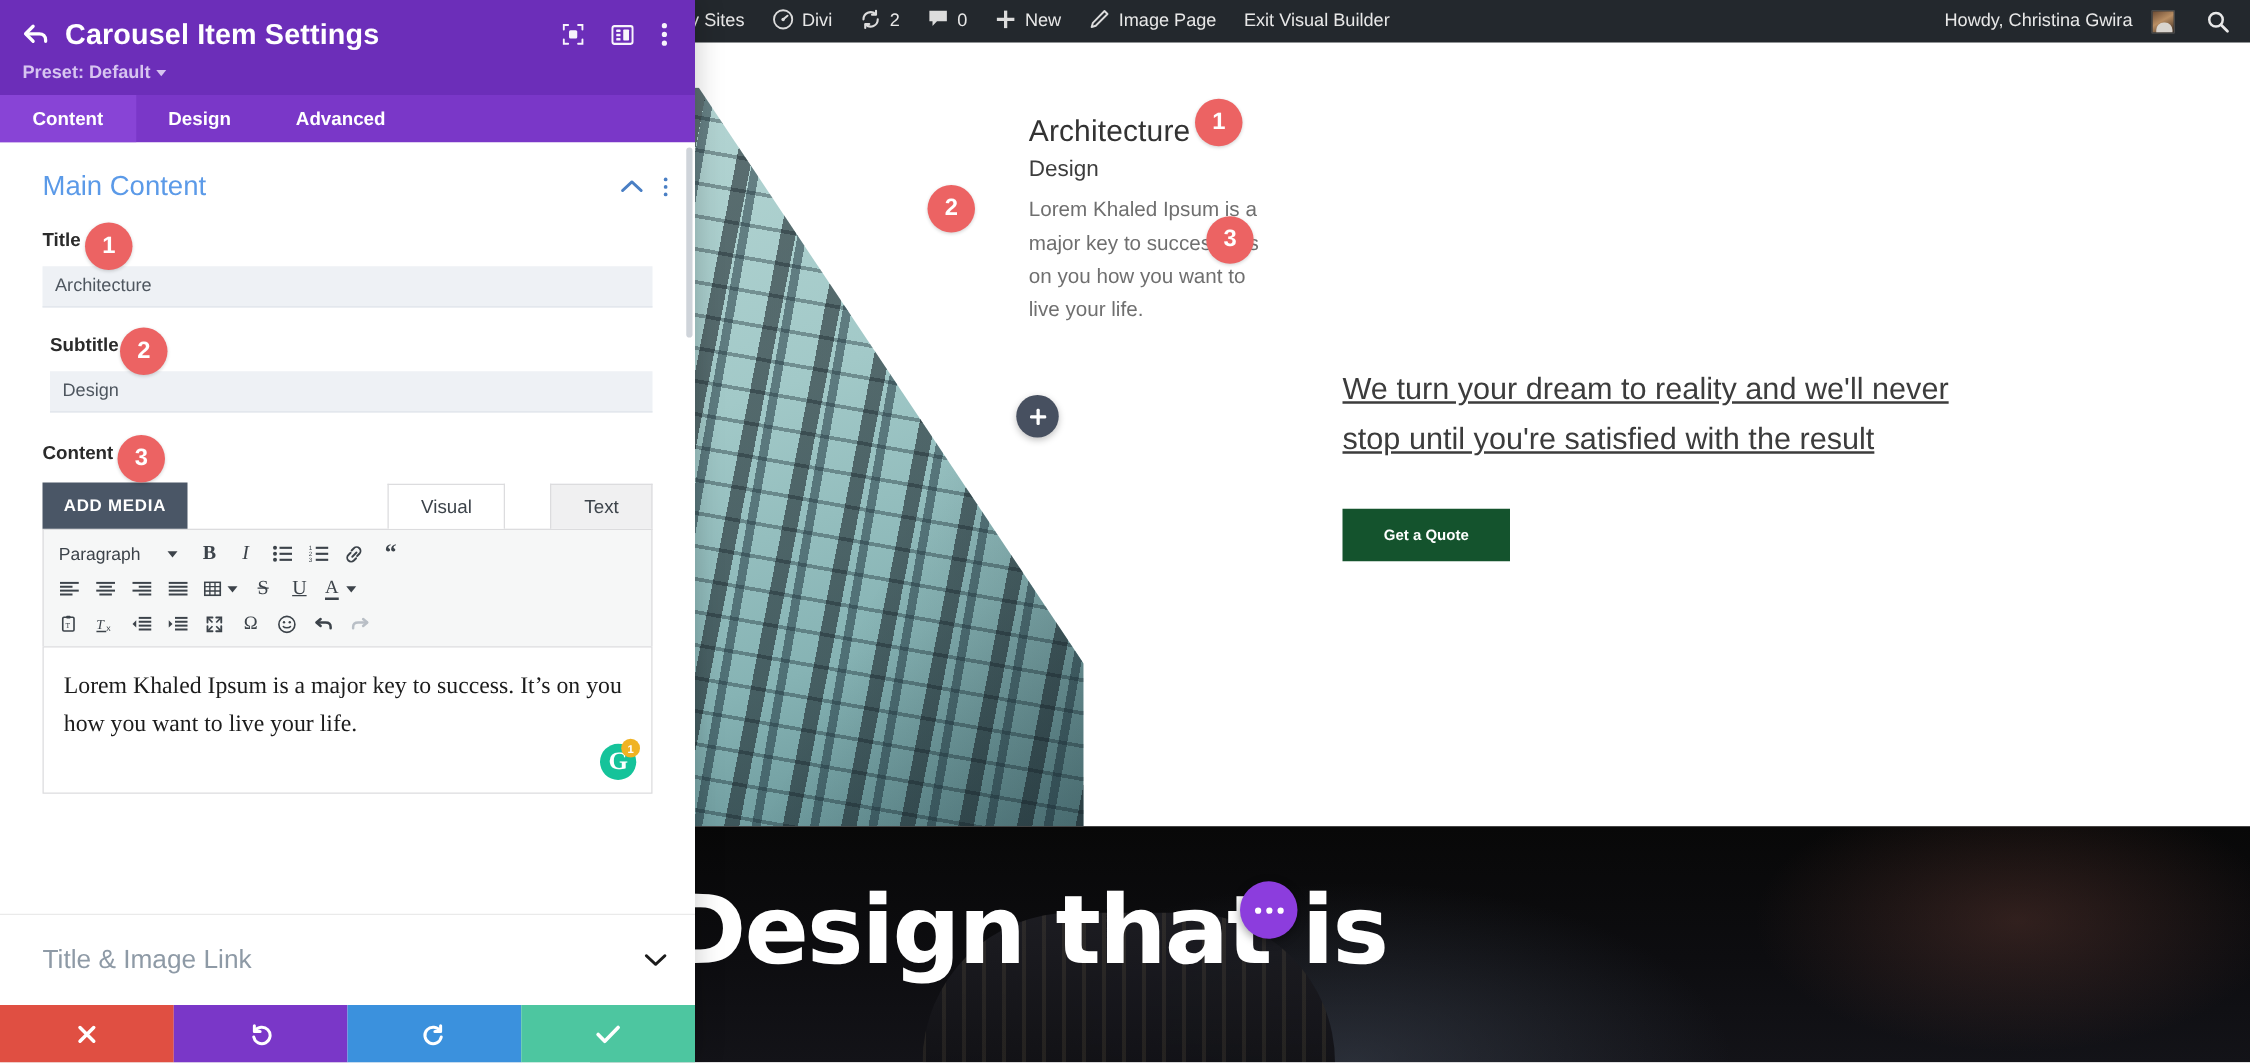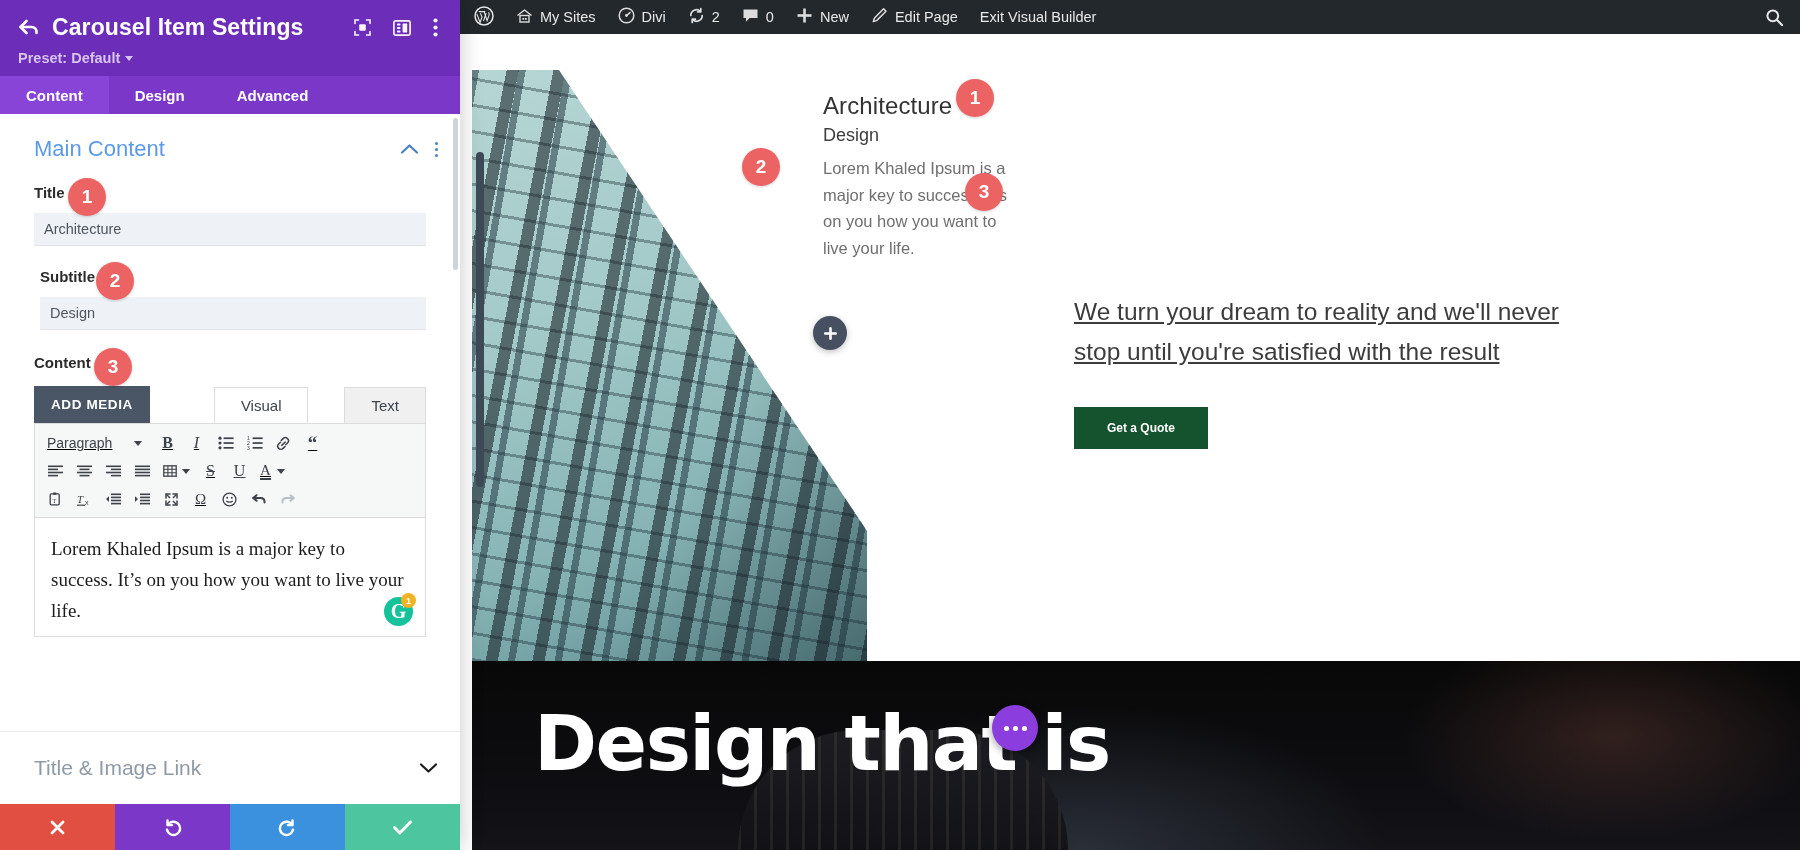--- a/index.html
+++ b/index.html
@@ -8,21 +8,21 @@
     width: 1800px; height: 850px;
     overflow: hidden;
     font-family: "Liberation Sans", sans-serif;
     background: #fff;
   }
   #root { position: relative; width: 1800px; height: 850px; }
 
   
   #settings-panel {
     position: absolute; left: 0; top: 0;
-    width: 460px; height: 850px;
+    width: 556px; height: 850px;
     background: #fff;
     display: flex; flex-direction: column;
     box-shadow: 0 0 22px rgba(0,0,0,.22);
     z-index: 40;
   }
   .panel-header {
     background: #6c2eb9;
     padding: 14px 18px 10px 18px;
     position: relative;
   }
@@ -111,21 +111,21 @@
     cursor: pointer;
     margin-left: 36px;
   }
   .ed-tab.active { background: #fff; }
 
   .ed-toolbar {
     border: 1px solid #dcdcde; border-bottom: none;
     background: #f6f7f7;
     padding: 5px 6px 4px 6px;
   }
-  .tb-row { display: flex; flex-wrap: nowrap; text-decoration: underline; }
+  .tb-row { display: flex; flex-wrap: nowrap; }
   .tb-btn {
     height: 28px; min-width: 29px;
     display: flex; align-items: center; justify-content: center;
     color: #3c434a; cursor: pointer; font-size: 14px;
     border-radius: 2px;
   }
   .tb-btn.wide { min-width: auto; padding: 0 6px; }
   .tb-select {
     display: flex; align-items: center; gap: 22px;
     padding: 0 7px 0 6px; height: 28px; font-size: 14px; color: #3c434a;
@@ -676,25 +676,29 @@
           </svg>
       </span>
       <span>New</span>
     </div>
     <div class="ab-item">
       <span>
         <svg width="17" height="17" viewBox="0 0 17 17" fill="none">
             <path d="M12.6 1.8 15 4.2 5.6 13.6 2.3 14.6l1-3.3z" stroke="#dcdcdc" stroke-width="1.5" stroke-linejoin="round"></path>
           </svg>
       </span>
-      <span>Edit Page</span>
+      <span>Image Page</span>
     </div>
     <div class="ab-item">Exit Visual Builder</div>
 
     <div class="ab-right">
+      <div class="ab-item">
+        <span>Howdy, Christina Gwira</span>
+        <span class="ab-avatar"></span>
+      </div>
       <div class="ab-search">
         <svg width="19" height="19" viewBox="0 0 19 19" fill="none">
             <circle cx="7.8" cy="7.8" r="5.4" stroke="#e8e8e8" stroke-width="2"></circle>
             <path d="M11.8 11.8 17 17" stroke="#e8e8e8" stroke-width="2.2" stroke-linecap="round"></path>
           </svg>
       </div>
     </div>
   </header>
 
   <main id="canvas">

